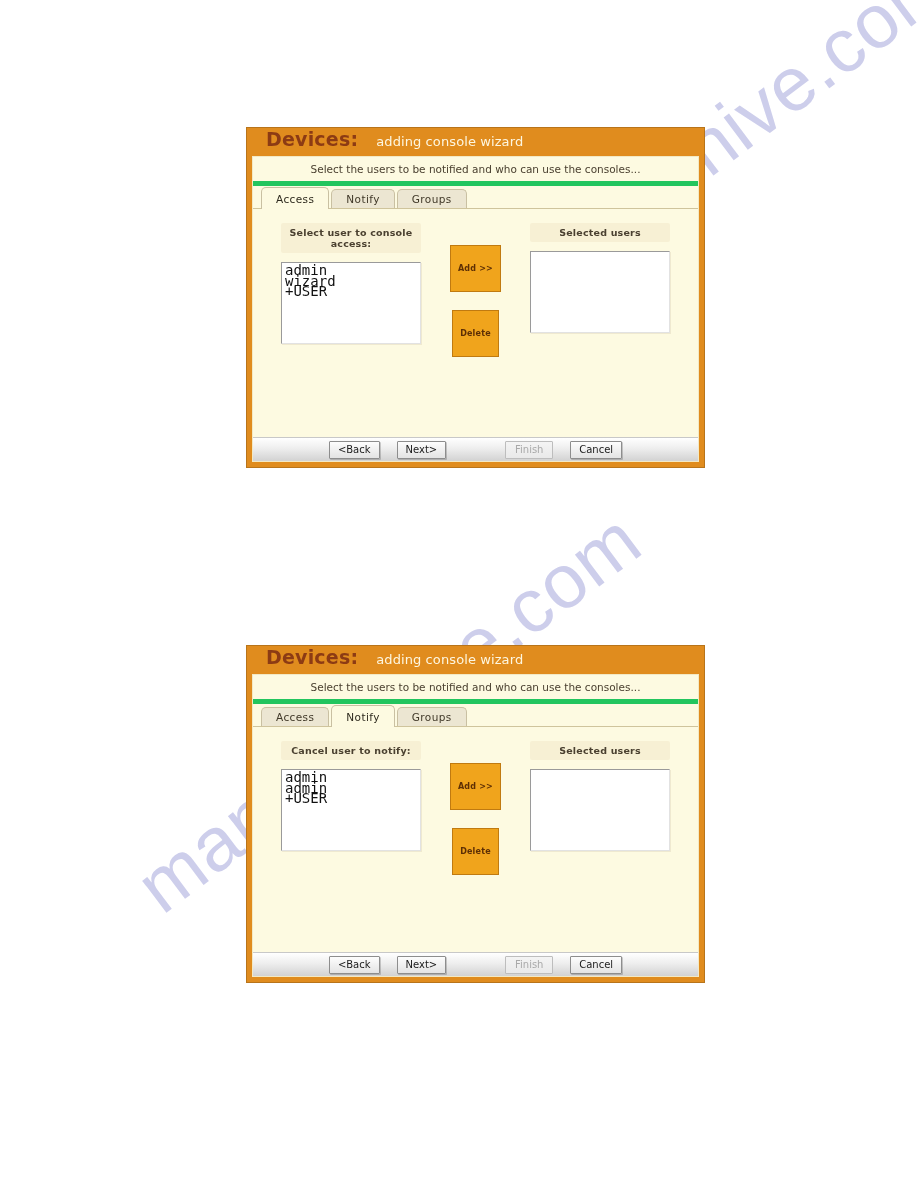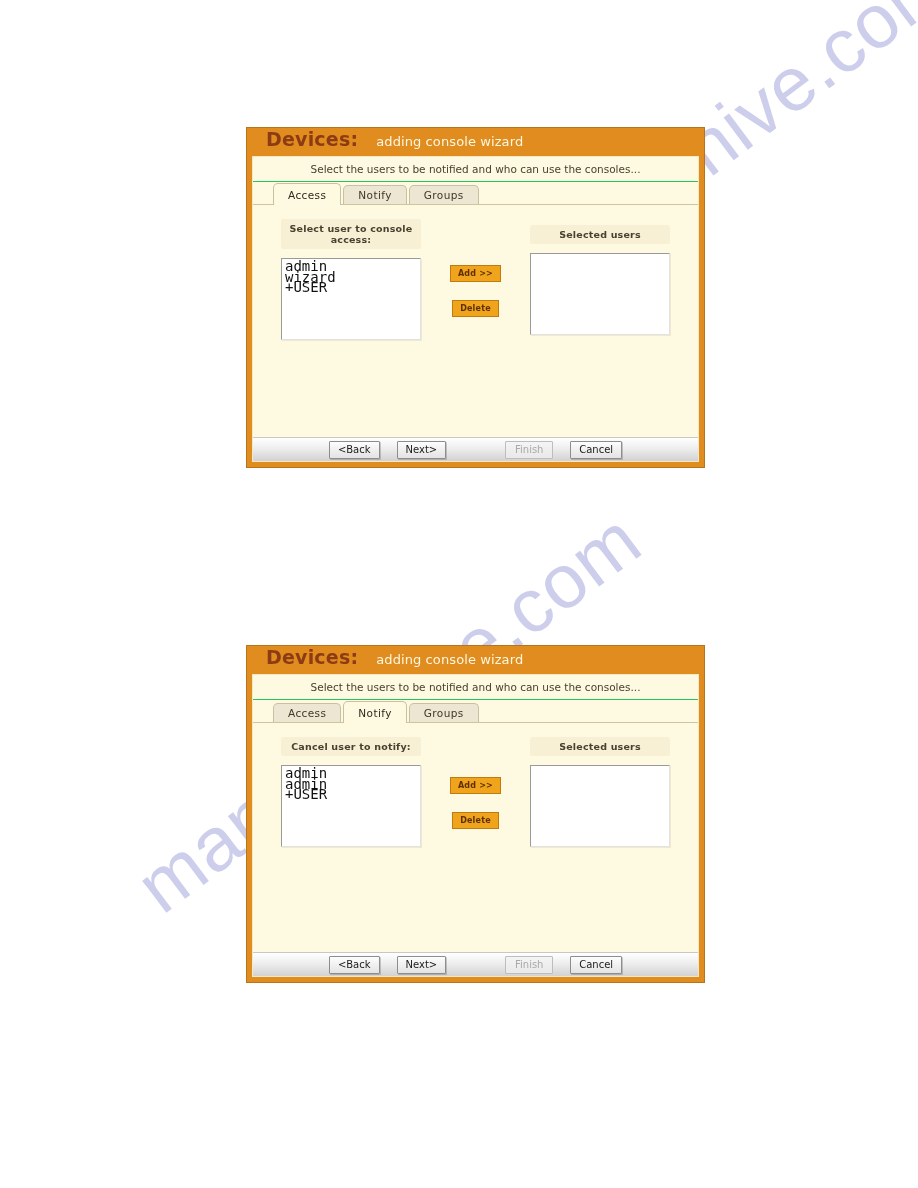--- a/index.html
+++ b/index.html
@@ -77,29 +77,29 @@
     flex-direction: column;
     position: relative;
   }
 
   
   .instruction {
     text-align: center;
     font-size: 10.5px;
     color: #4a4030;
     padding: 6px 0 6px 0;
-    border-bottom: 1px solid #22c55e;
+    border-bottom: 5px solid #22c55e;
     background: #fdfae1;
     font-family: "DejaVu Sans", sans-serif;
   }
 
   
   .tabstrip {
     height: 23px;
-    padding-left: 20px;
+    padding-left: 8px;
     display: flex;
     align-items: flex-end;
     background: #fdfae1;
     border-bottom: 1px solid #cfc49c;
     box-sizing: border-box;
   }
   .tab {
     height: 19px;
     line-height: 19px;
     padding: 0 14px;
@@ -129,21 +129,21 @@
   .panel {
     flex: 1;
     position: relative;
     background: #fdfae1;
   }
 
   .columns {
     display: flex;
     padding: 14px 28px 0 28px;
     gap: 0;
-    align-items: center;
+    align-items: flex-start;
   }
   .col-left  { width: 140px; }
   .col-mid   { flex: 1; display: flex; flex-direction: column; align-items: center; padding-top: 22px; }
   .col-right { width: 140px; }
 
   .col-head {
     text-align: center;
     font-size: 9.5px;
     font-weight: bold;
     color: #4a4030;
@@ -173,21 +173,21 @@
     white-space: pre;
   }
 
   .orange-btn {
     background: #f0a41c;
     border: 1px solid #c07a10;
     color: #5d2f05;
     font-size: 8px;
     font-weight: bold;
     font-family: "DejaVu Sans", sans-serif;
-    padding: 3px 7px;
+    padding: 18px 7px;
     line-height: 9px;
     cursor: pointer;
     letter-spacing: .2px;
   }
   .btn-gap { height: 18px; }
 
   
   .footer {
     height: 23px;
     background: linear-gradient(to bottom, #ffffff 0%, #eeeeee 45%, #d2d2d2 100%);

